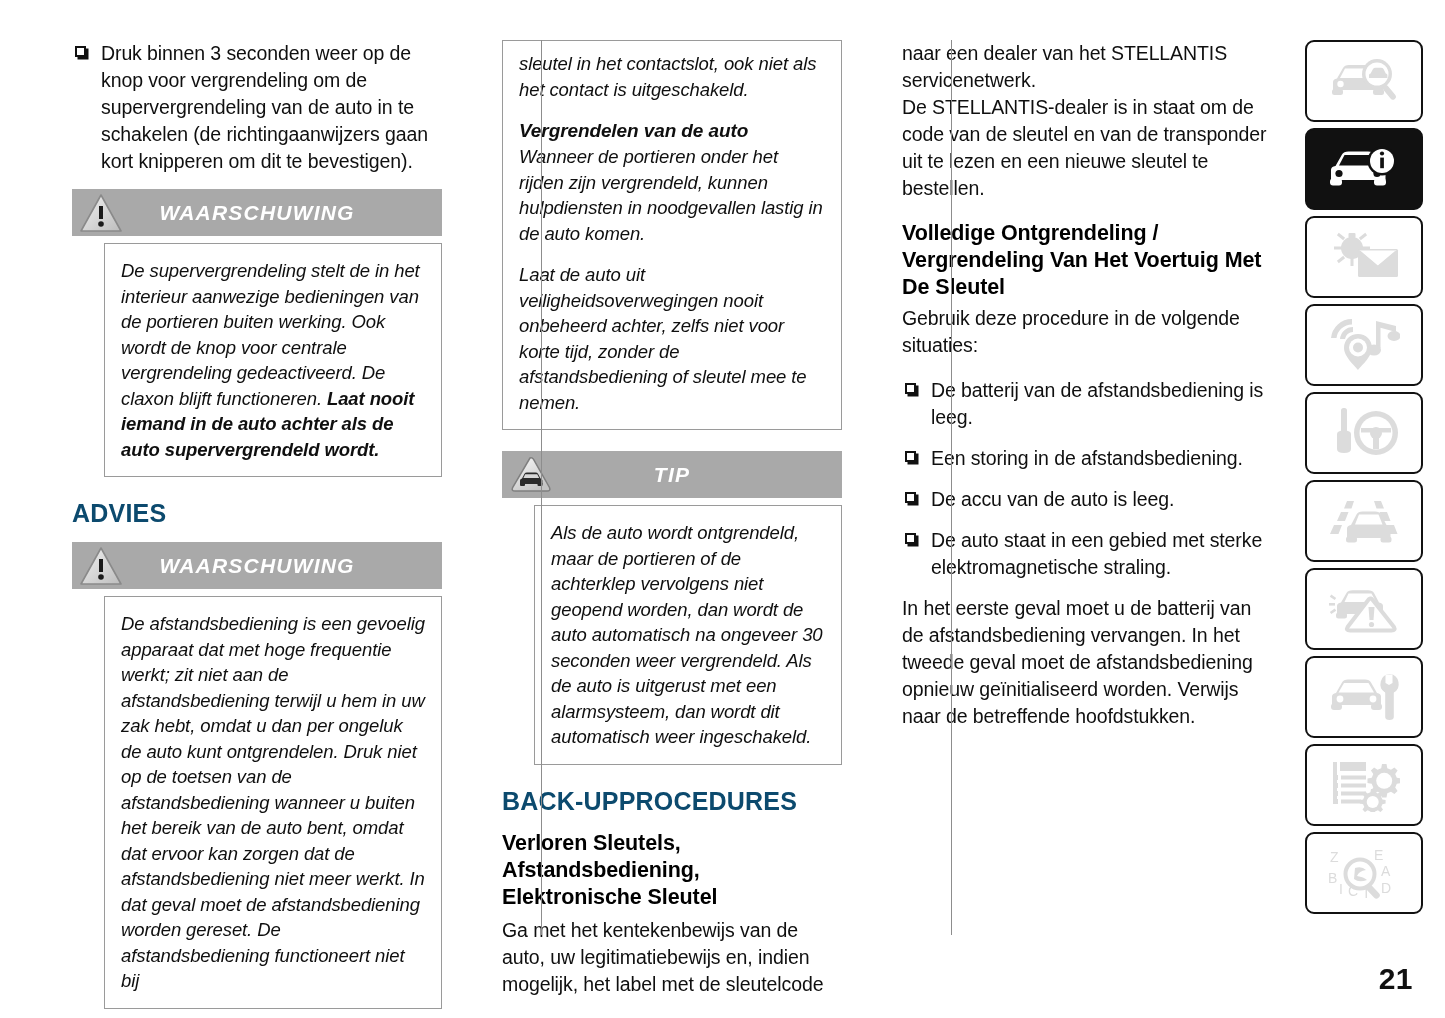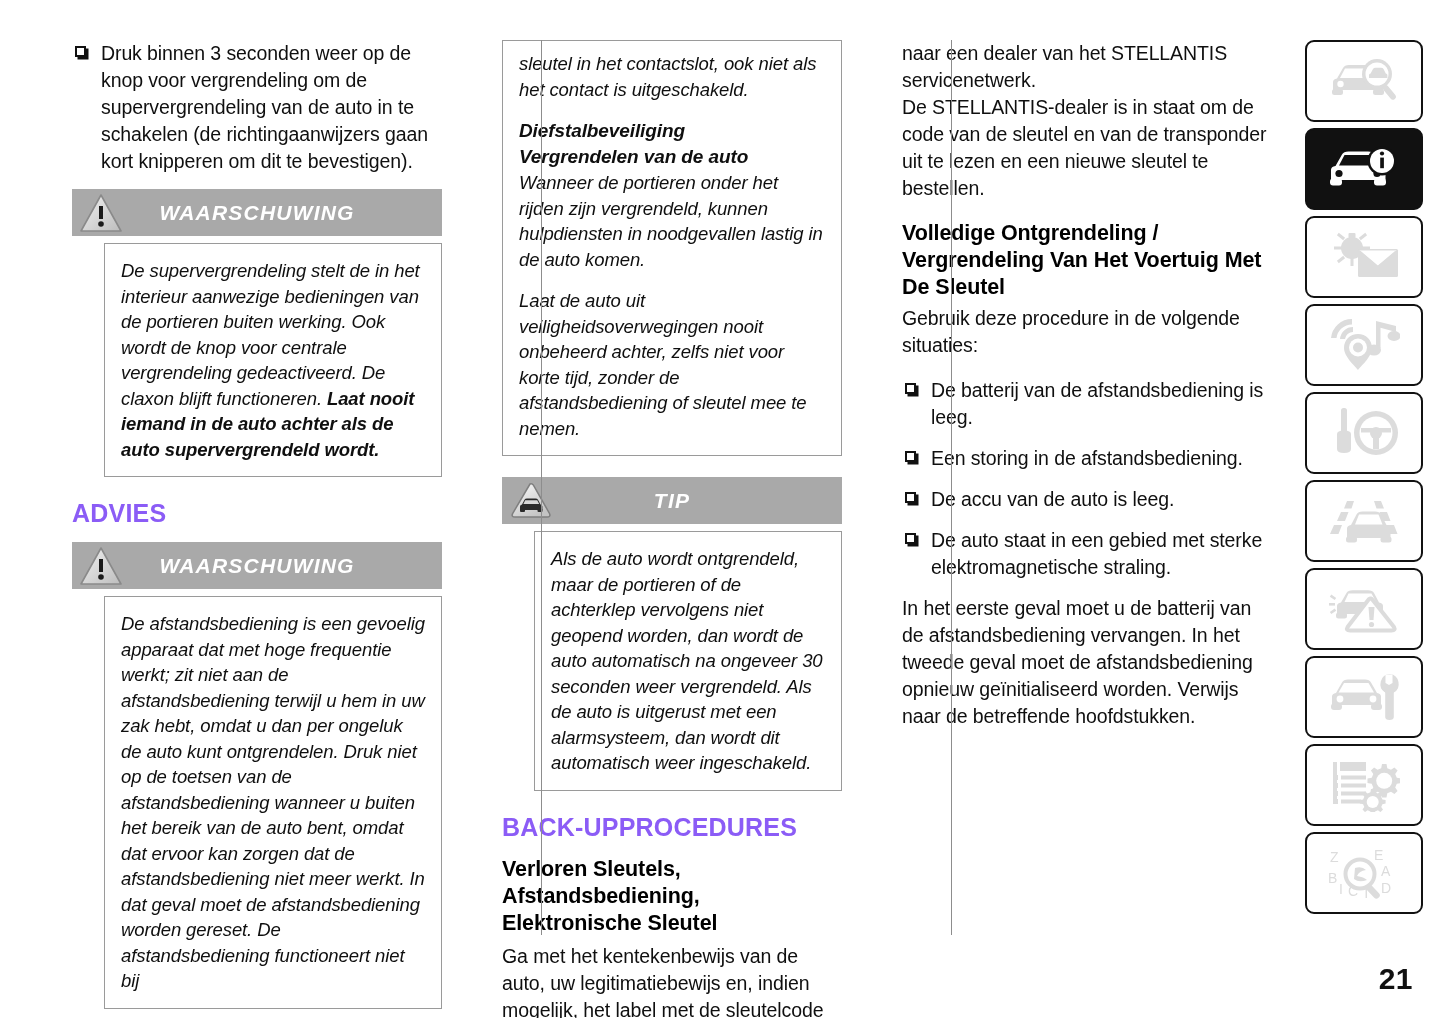--- a/index.html
+++ b/index.html
@@ -50,21 +50,21 @@
     line-height: 27px;
     color: #0f0f0f;
     letter-spacing: -0.1px;
   }
 
   .h1 {
     font-family: "Liberation Sans", sans-serif;
     font-weight: bold;
     font-size: 25px;
     letter-spacing: 0.2px;
-    color: #8b5cf6;
+    color: #0c4a6e;
     margin: 22px 0 14px 0;
     line-height: 29px;
   }
   .h2 {
     font-weight: bold;
     font-size: 21.5px;
     line-height: 27px;
     color: #000;
     letter-spacing: -0.1px;
     margin: 14px 0 6px 0;
@@ -251,21 +251,20 @@
           <p>De afstandsbediening is een gevoelig apparaat dat met hoge frequentie werkt; zit niet aan de afstandsbediening terwijl u hem in uw zak hebt, omdat u dan per ongeluk de auto kunt ontgrendelen. Druk niet op de toetsen van de afstandsbediening wanneer u buiten het bereik van de auto bent, omdat dat ervoor kan zorgen dat de afstandsbediening niet meer werkt. In dat geval moet de afstandsbediening worden gereset. De afstandsbediening functioneert niet bij</p>
         </div>
       </div>
 
     </div>
 
     <div class="col c2">
 
       <div class="cont-box">
         <p>sleutel in het contactslot, ook niet als het contact is uitgeschakeld.</p>
-        <p class="sub">Diefstalbeveiliging</p>
         <p class="sub">Vergrendelen van de auto</p>
         <p>Wanneer de portieren onder het rijden zijn vergrendeld, kunnen hulpdiensten in noodgevallen lastig in de auto komen.</p>
         <p>Laat de auto uit veiligheidsoverwegingen nooit onbeheerd achter, zelfs niet voor korte tijd, zonder de afstandsbediening of sleutel mee te nemen.</p>
       </div>
 
       <div class="callout" style="margin-top:21px">
         <div class="callout-head">
           <span class="ico">
             <svg width="46" height="42" viewBox="0 0 46 42">
               <defs>

